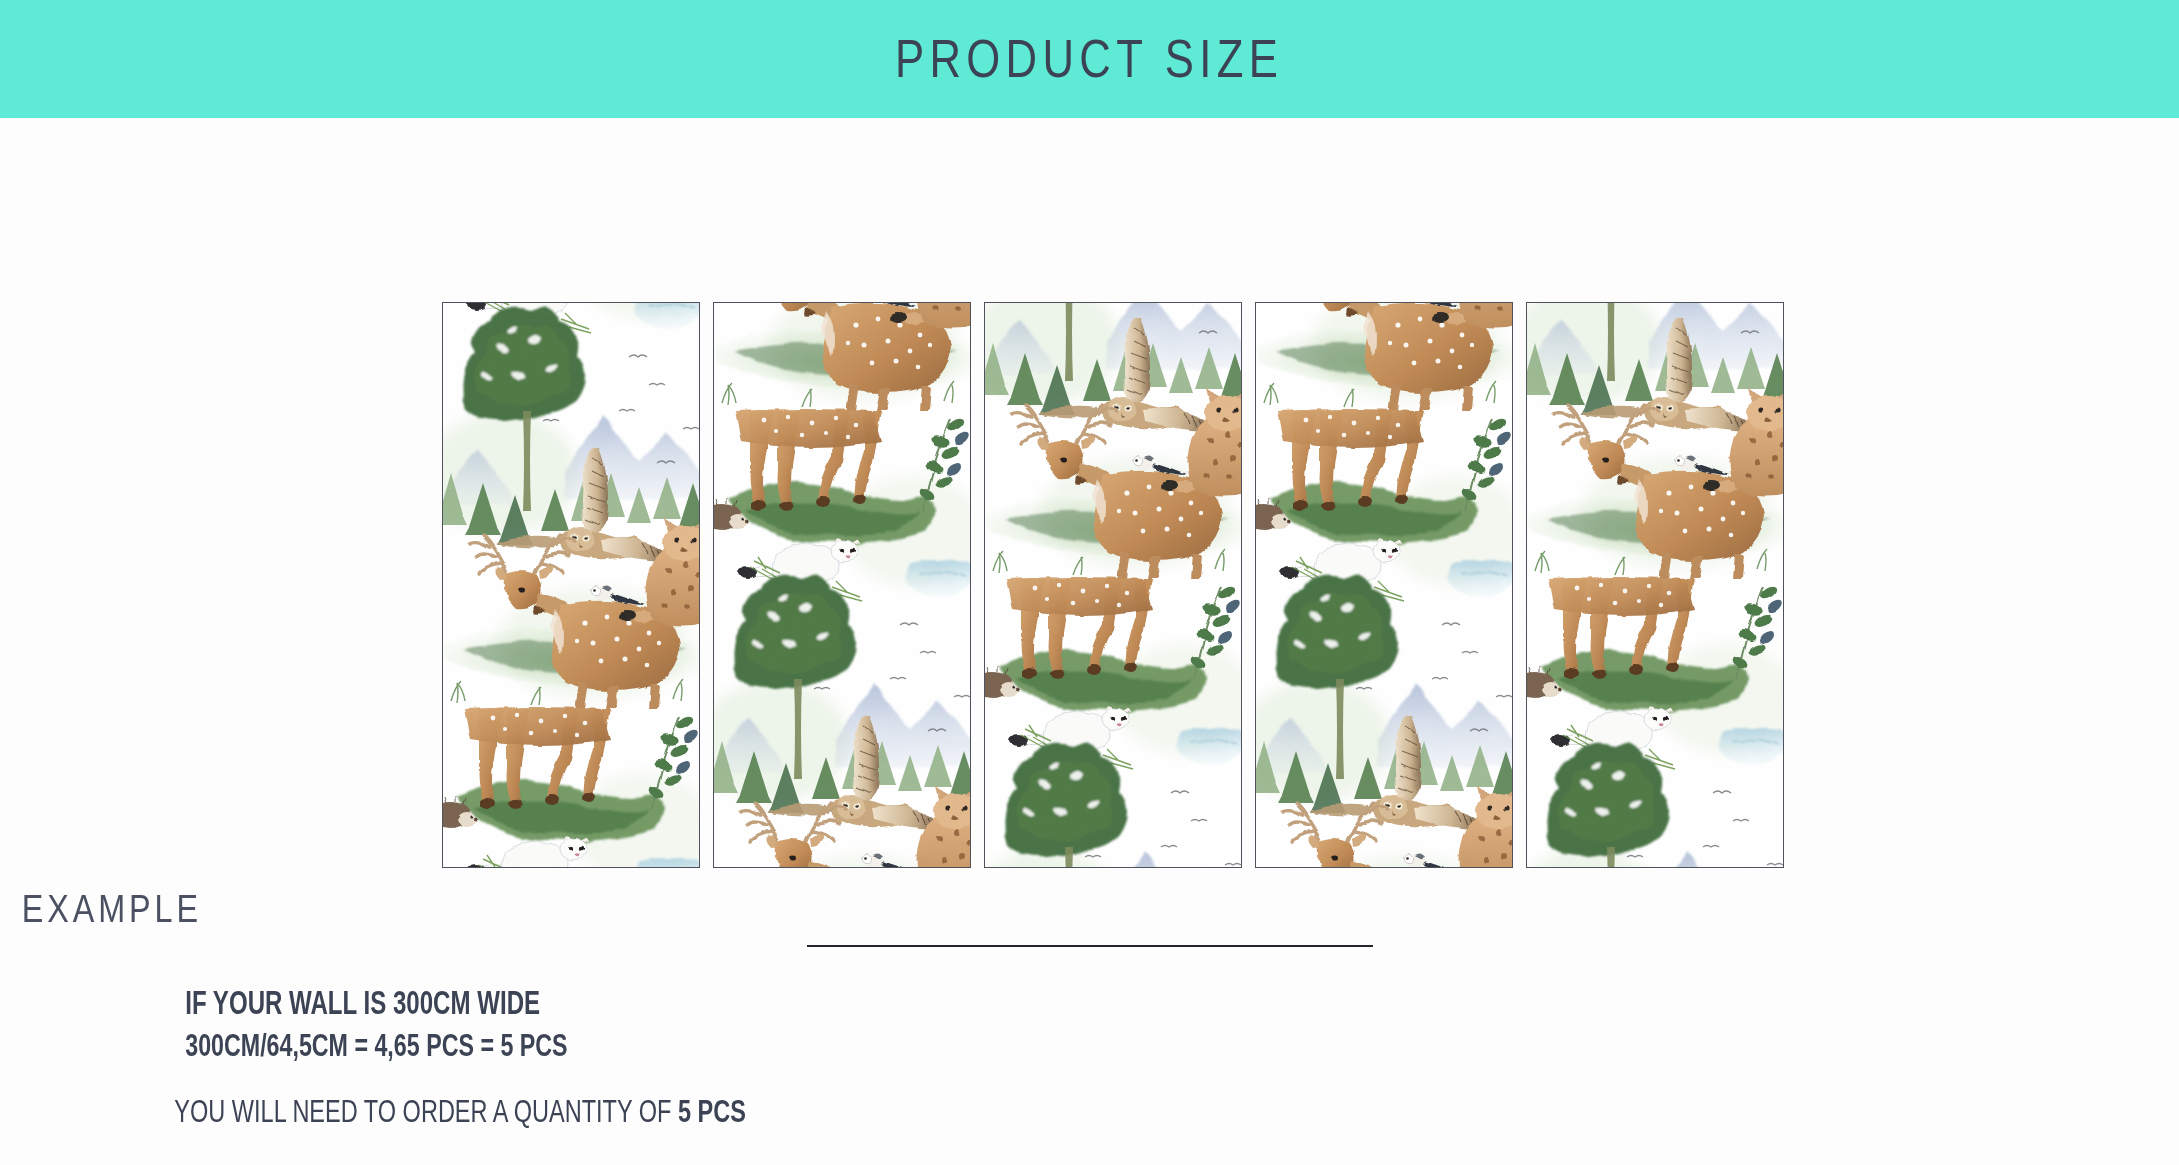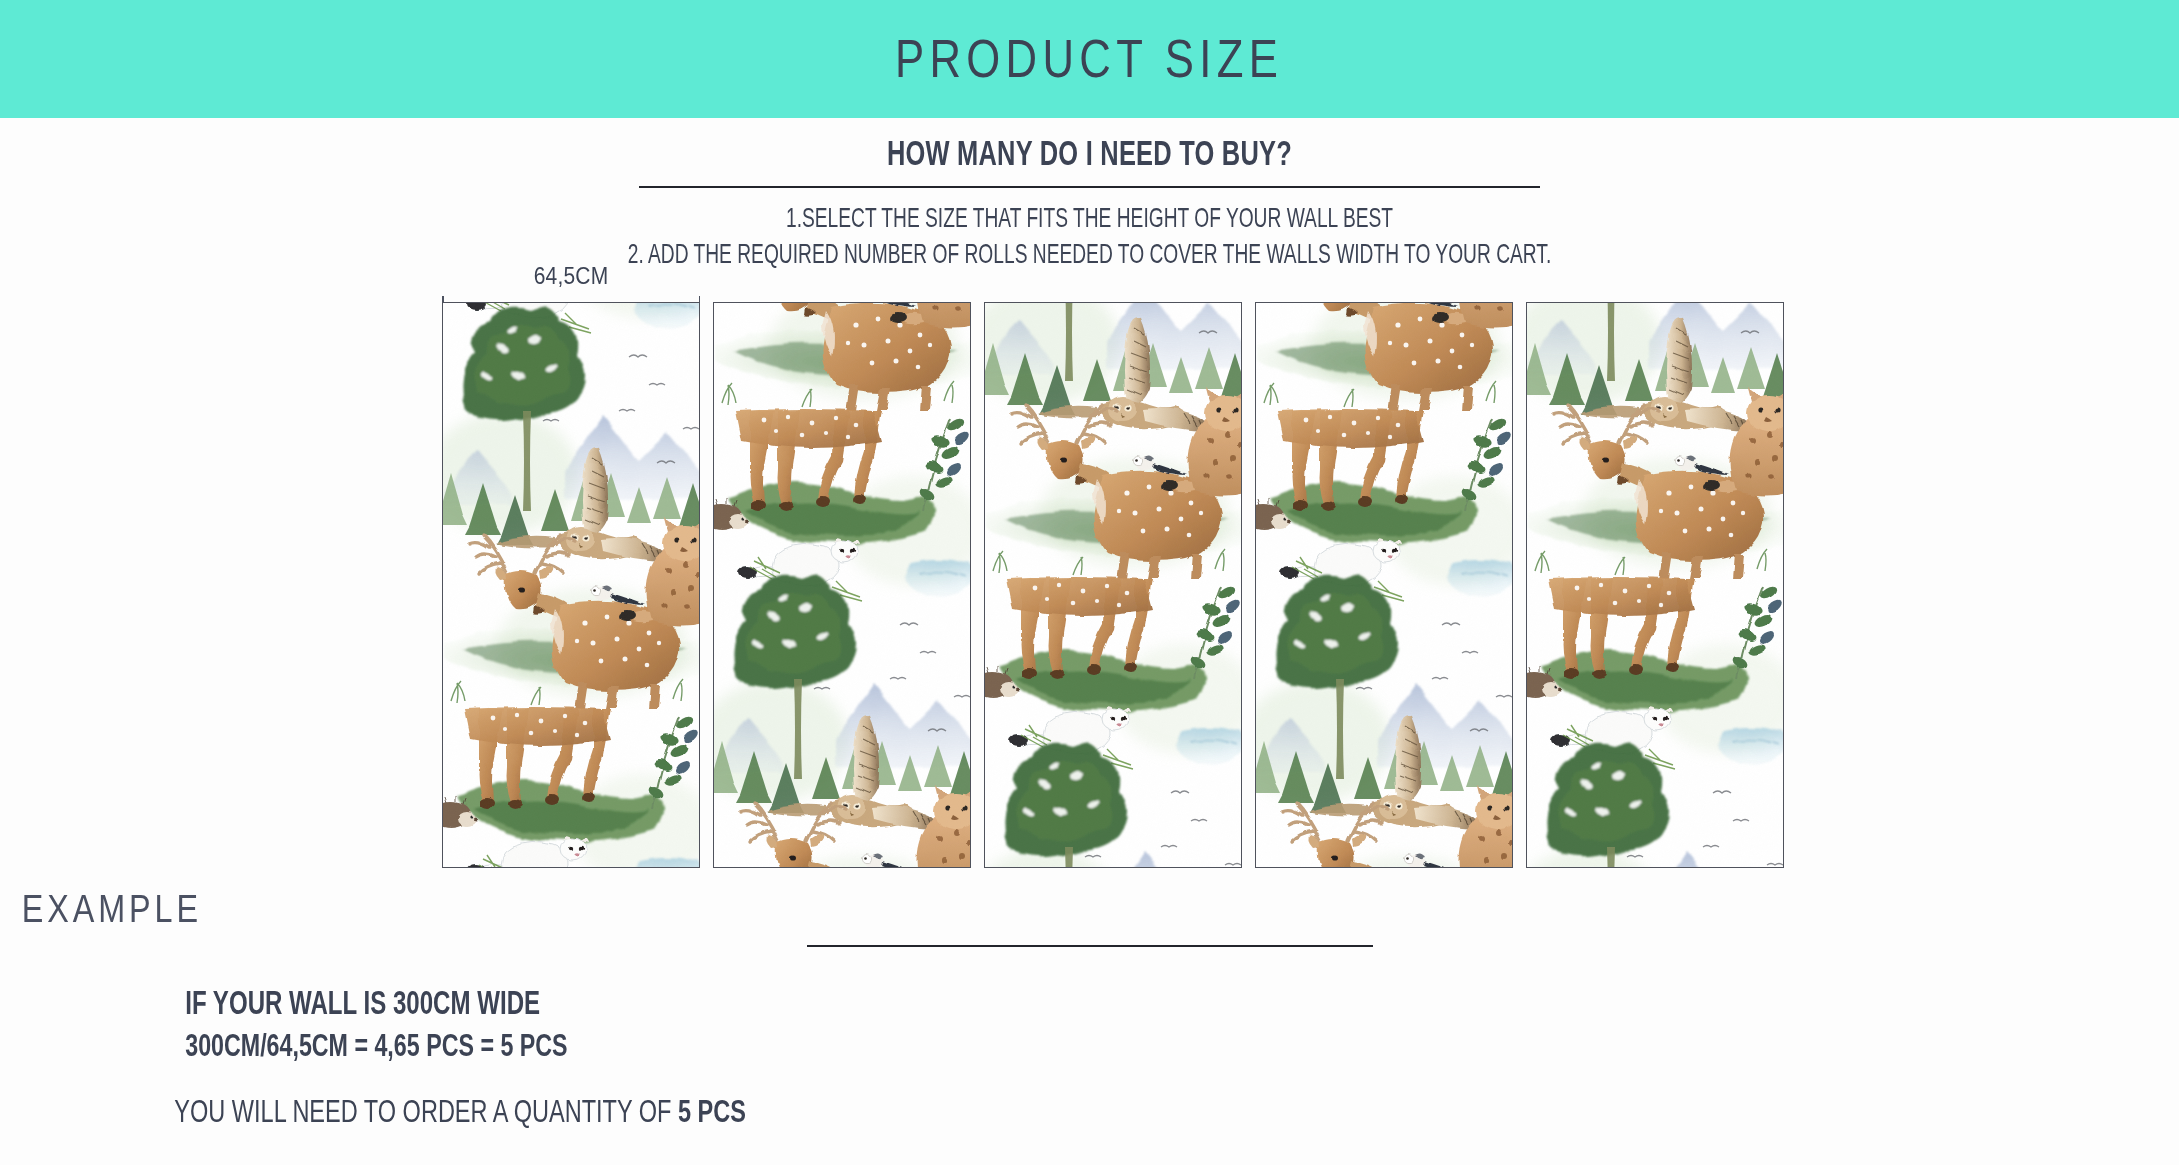--- a/index.html
+++ b/index.html
@@ -155,35 +155,21 @@
 </style>
 </head>
 <body>
 
 <div class="page">
 
   <div class="header-band">
     <div class="header-title">PRODUCT SIZE</div>
   </div>
 
-  <div class="instructions">
-    <div class="subhead">HOW MANY DO I NEED TO BUY?</div>
-    <div class="rule-main"></div>
-    <div class="step step-1">1.SELECT THE SIZE THAT FITS THE HEIGHT OF YOUR WALL BEST</div>
-    <div class="step step-2">2. ADD THE REQUIRED NUMBER OF ROLLS NEEDED TO COVER THE WALLS WIDTH TO YOUR CART.</div>
-  </div>
-
-  <div class="dim-wrap">
-    <div class="dim-label">64,5CM</div>
-    <div class="dim-line">
-      <div class="tick left"></div>
-      <div class="bar"></div>
-      <div class="tick right"></div>
-    </div>
-  </div>
+
 
   <div class="panel-strip">
 
     <svg width="0" height="0" style="position:absolute" aria-hidden="true">
       <defs>
 
         <filter id="paperTex" x="0" y="0" width="100%" height="100%">
           <feTurbulence type="fractalNoise" baseFrequency="0.9" numOctaves="4" result="n"></feTurbulence>
           <feColorMatrix in="n" type="saturate" values="0"></feColorMatrix>
           <feComponentTransfer>

